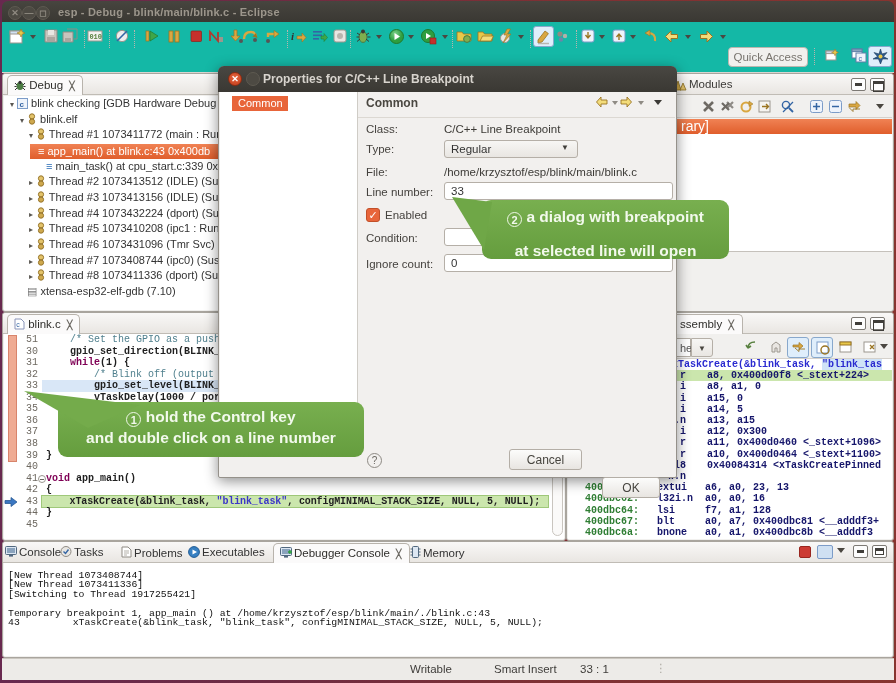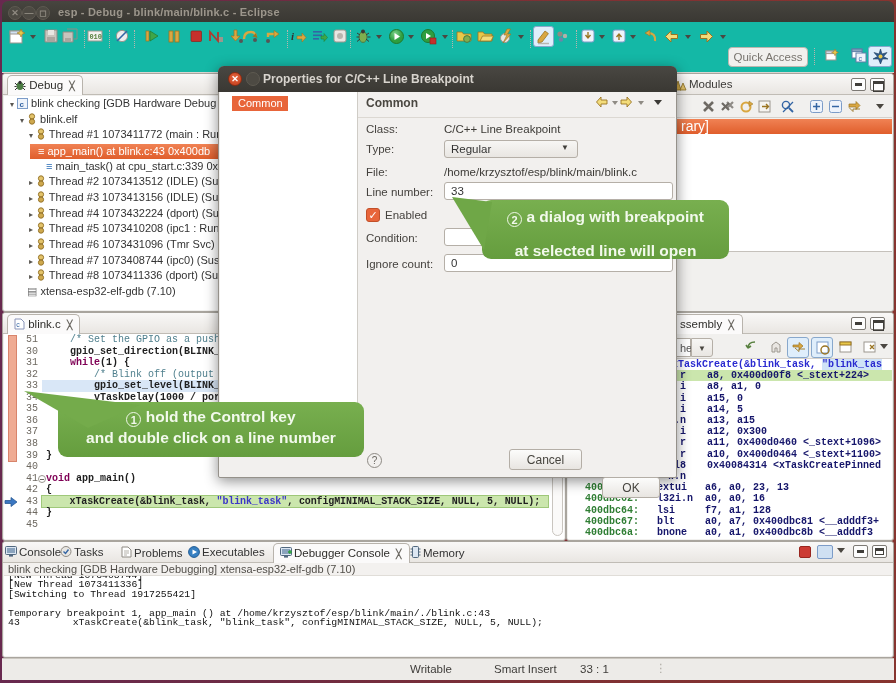--- a/index.html
+++ b/index.html
@@ -524,21 +524,20 @@
           <path d="M0.5 3 h2 M0.5 6 h2 M0.5 9 h2 M8.5 3 h2 M8.5 6 h2 M8.5 9 h2" stroke="#51687f" stroke-width="1"></path>
         </svg>Memory</div>
       <div class="tab" style="left: 270px;"><svg width="12" height="11" viewBox="0 0 12 11" style="vertical-align:-1px;margin-right:2px">
           <rect x="0.5" y="0.5" width="11" height="8" rx="1" fill="#dce6f2" stroke="#51687f"></rect>
           <rect x="2" y="2" width="8" height="5" fill="#8aa3bd"></rect>
           <rect x="4" y="9" width="4" height="1.6" fill="#51687f"></rect>
           <path d="M8 5 h4 M10 3 v4" stroke="#2e9e3f" stroke-width="1.4"></path>
         </svg>Debugger Console <span class="x">╳</span></div>
     </div>
   <div id="console-body">
-    <div id="console-hdr">blink checking [GDB Hardware Debugging] xtensa-esp32-elf-gdb (7.10)</div>
   <div class="cline" style="top: 7.5px;">[New Thread 1073408744]</div>
       <div class="cline" style="top: 17px;">[New Thread 1073411336]</div>
       <div class="cline" style="top: 26.5px;">[Switching to Thread 1917255421]</div>
       <div class="cline" style="top: 45.5px;">Temporary breakpoint 1, app_main () at /home/krzysztof/esp/blink/main/./blink.c:43</div>
       <div class="cline" style="top: 55px;">43         xTaskCreate(&amp;blink_task, "blink_task", configMINIMAL_STACK_SIZE, NULL, 5, NULL);</div>
     </div>
 <div style="position: absolute; top: 3px; right: 6px; height: 16px;"><span style="display:inline-block;width:12px;height:12px;background:#cc3b33;border:1px solid #99261f;border-radius:2px;vertical-align:top;margin-top:1px;"></span><span style="display:inline-block;width:16px;height:14px;background:#cfe0f2;border:1px solid #7c9cc8;border-radius:2px;margin-left:6px;vertical-align:top;"></span><span style="display:inline-block;margin-left:4px;vertical-align:top;margin-top:3px;width:0;height:0;border-left:4px solid transparent;border-right:4px solid transparent;border-top:5px solid #4a4741;"></span><span style="display:inline-block;width:15px;height:13px;border:1px solid #7c7974;border-radius:2px;background:#fdfdfd;margin-left:8px;vertical-align:top;position:relative;"><i style="position:absolute;left:3px;top:4px;width:7px;height:3px;background:#403e3a;"></i></span><span style="display:inline-block;width:15px;height:13px;border:1px solid #7c7974;border-radius:2px;background:#fdfdfd;margin-left:4px;vertical-align:top;position:relative;"><i style="position:absolute;left:2px;top:2px;width:9px;height:7px;border:1px solid #403e3a;border-top:3px solid #403e3a;"></i></span></div>
   </div>
 
 <div class="abs" id="statusbar">

